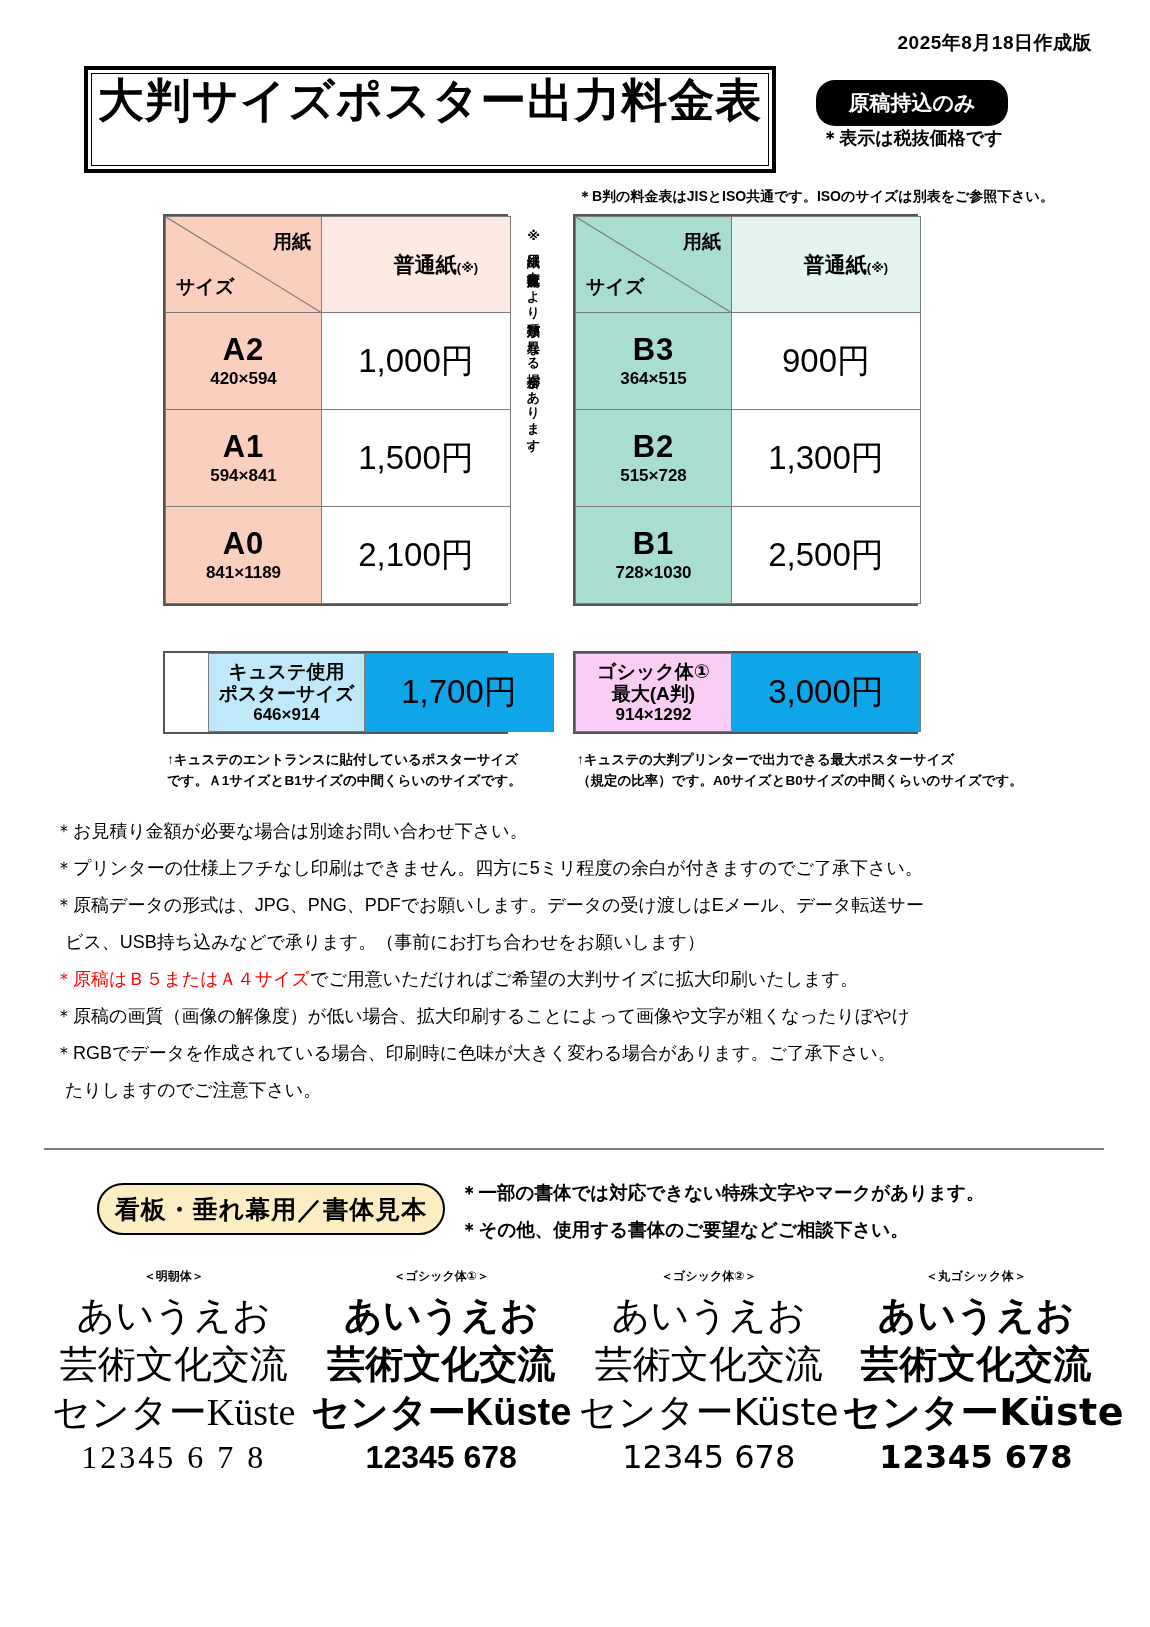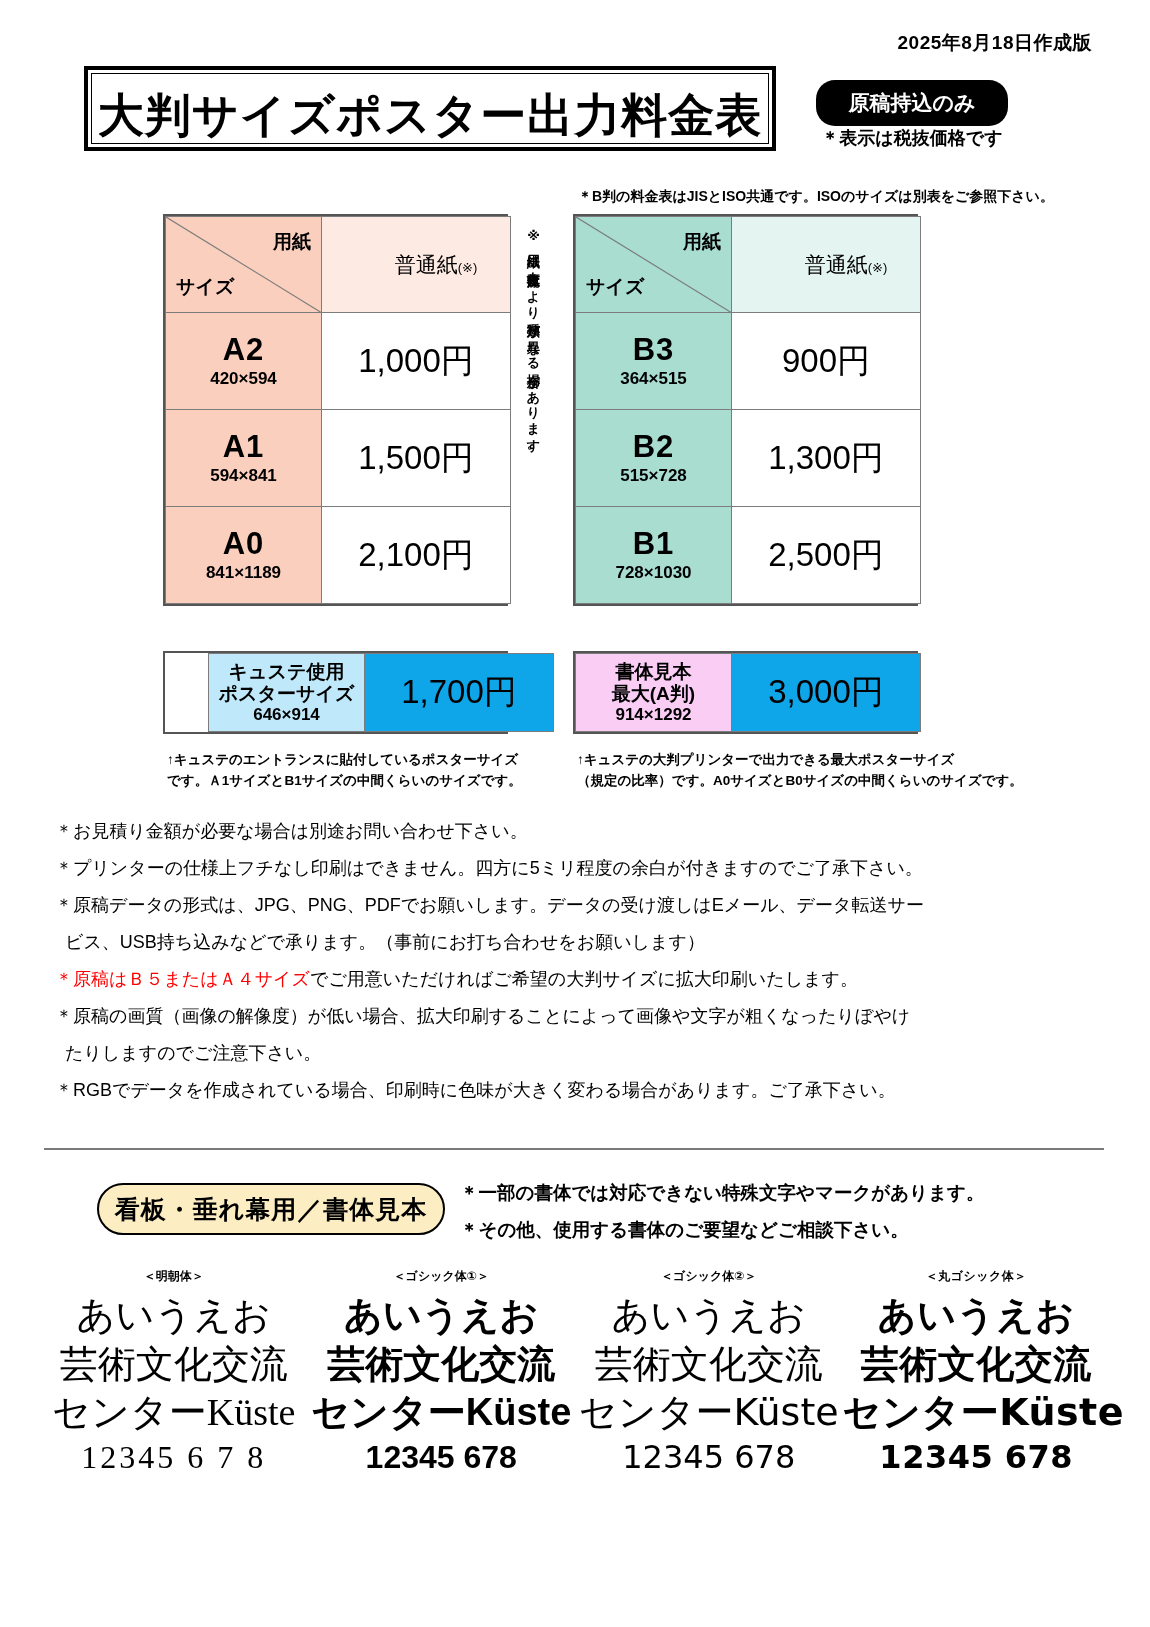--- a/index.html
+++ b/index.html
@@ -23,25 +23,25 @@
     right: 58px;
     font-size: 19px;
     font-weight: bold;
     letter-spacing: 0.5px;
   }
   .title-box {
     position: absolute;
     left: 84px;
     top: 66px;
     width: 692px;
-    height: 85px;
+    height: 107px;
     border: 4px solid #000;
     box-sizing: border-box;
     display: flex;
-    align-items: flex-end;
+    align-items: flex-start;
     justify-content: center;
   }
   .title-box .inner-line {
     position: absolute;
     left: 3px; top: 3px; right: 3px; bottom: 3px;
     border: 1px solid #000;
     pointer-events: none;
   }
   .title-text {
     font-size: 46px;
@@ -130,21 +130,21 @@
   .hdr-split .lbl-size {
     position: absolute;
     left: 10px;
     bottom: 12px;
     font-size: 19px;
     font-weight: bold;
   }
   .hdr-paper {
     height: 96px;
     font-size: 21px;
-    font-weight: normal;
+    font-weight: bold;
     padding-left: 41px;
   }
   .hdr-paper .sup { font-size: 13px; }
 
   .size-cell {
     height: 97px;
     padding: 4px 0;
   }
   .size-name {
     font-size: 31px;
@@ -448,21 +448,21 @@
 
 <div class="sbox sbox-right">
   <table>
     <colgroup>
         <col class="col-size">
         <col class="col-price">
       </colgroup>
     <tbody>
       <tr>
         <td class="s-label pink">
-          <div>書体見本</div>
+          <div>ゴシック体①</div>
           <div>最大(A判)</div>
           <div class="dim">914×1292</div>
         </td>
         <td class="s-price">3,000円</td>
       </tr>
     </tbody>
   </table>
 </div>
 
 <div class="caption cap-left">↑キュステのエントランスに貼付しているポスターサイズ
@@ -470,22 +470,22 @@
 <div class="caption cap-right">↑キュステの大判プリンターで出力できる最大ポスターサイズ
 （規定の比率）です。A0サイズとB0サイズの中間くらいのサイズです。</div>
 
 <div class="notes">
   <div class="note-line">＊お見積り金額が必要な場合は別途お問い合わせ下さい。</div>
   <div class="note-line">＊プリンターの仕様上フチなし印刷はできません。四方に5ミリ程度の余白が付きますのでご了承下さい。</div>
   <div class="note-line">＊原稿データの形式は、JPG、PNG、PDFでお願いします。データの受け渡しはEメール、データ転送サー</div>
   <div class="note-line indent">  ビス、USB持ち込みなどで承ります。（事前にお打ち合わせをお願いします）</div>
   <div class="note-line"><span class="note-red">＊原稿はＢ５またはＡ４サイズ</span><span>でご用意いただければご希望の大判サイズに拡大印刷いたします。</span></div>
   <div class="note-line">＊原稿の画質（画像の解像度）が低い場合、拡大印刷することによって画像や文字が粗くなったりぼやけ</div>
+  <div class="note-line">＊RGBでデータを作成されている場合、印刷時に色味が大きく変わる場合があります。ご了承下さい。</div>
   <div class="note-line indent">  たりしますのでご注意下さい。</div>
-  <div class="note-line">＊RGBでデータを作成されている場合、印刷時に色味が大きく変わる場合があります。ご了承下さい。</div>
 </div>
 
 <div class="divider"></div>
 
 <div class="fs-badge">看板・垂れ幕用／書体見本</div>
 <div class="fs-notes">
   <div class="fs-note-line">＊一部の書体では対応できない特殊文字やマークがあります。</div>
   <div class="fs-note-line">＊その他、使用する書体のご要望などご相談下さい。</div>
 </div>
 

